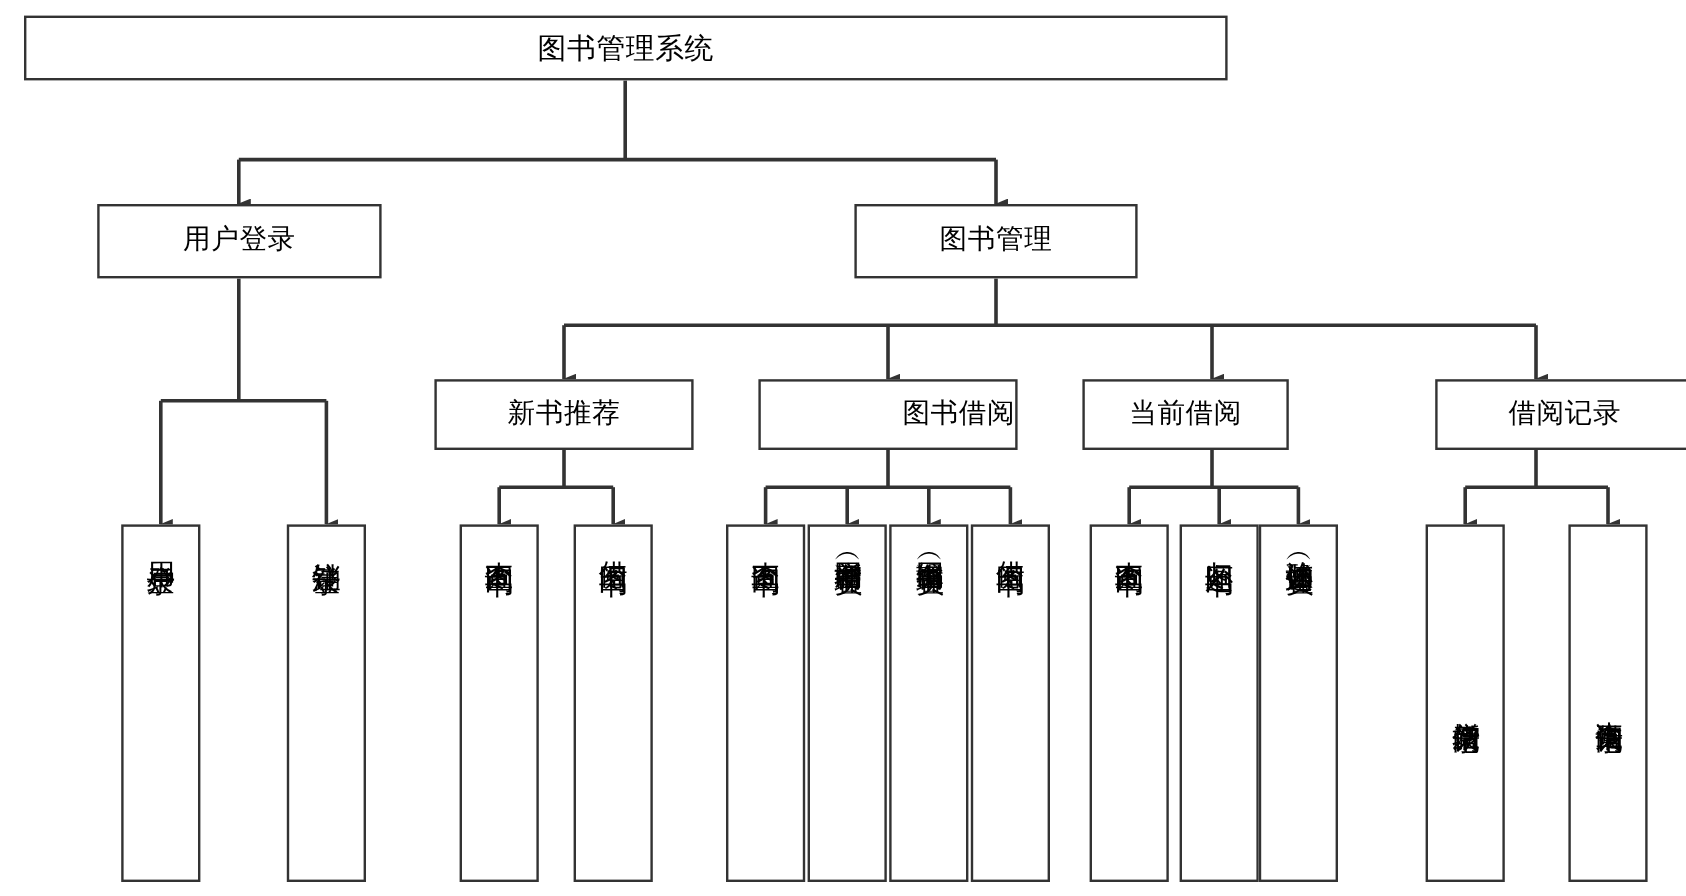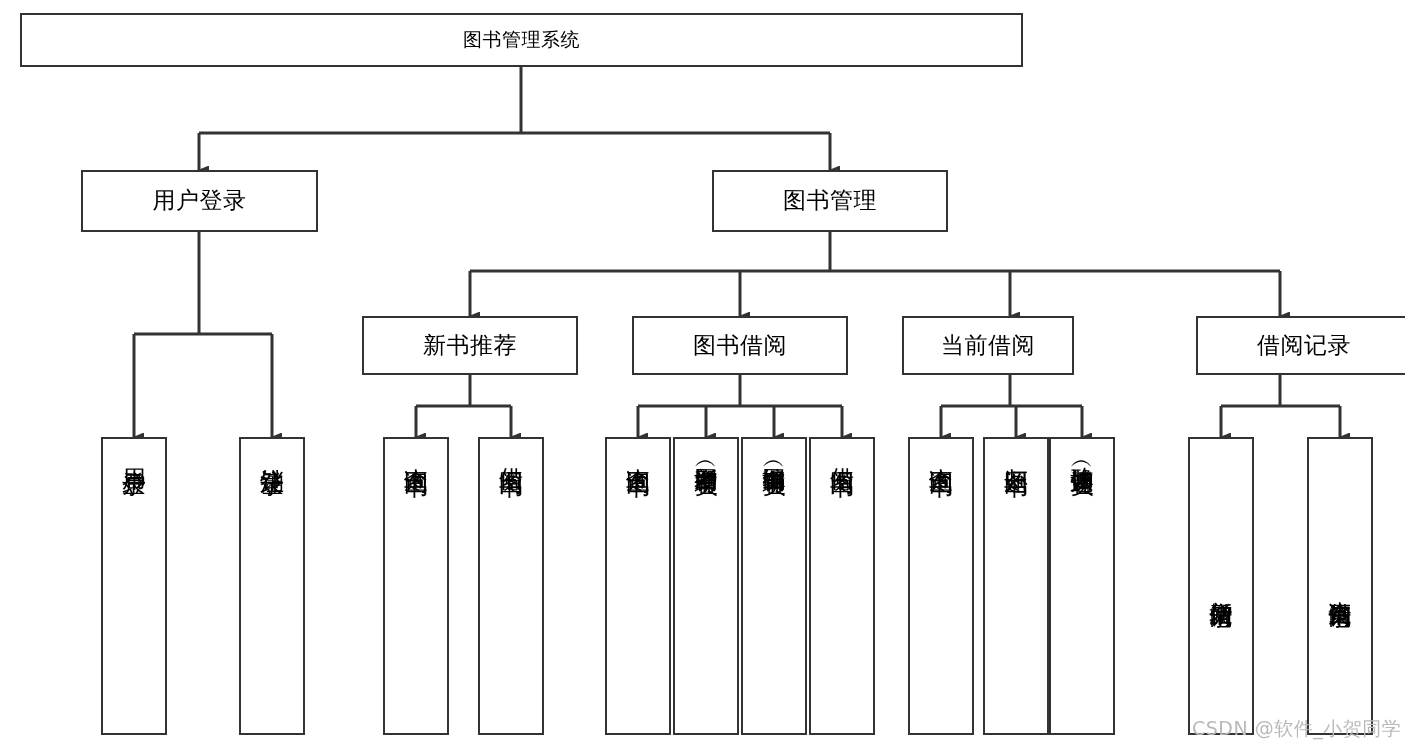--- a/index.html
+++ b/index.html
@@ -41,21 +41,21 @@
     display: block;
     line-height: 1.04;
     letter-spacing: 0.5px;
     white-space: nowrap;
   }
   
   .node.horiz .node-label {
     font-size: 23px;
   }
   .node.root .node-label {
-    font-size: 19px;
+    font-size: 24px;
   }
   
   .node.vert {
     align-items: flex-start;
     justify-content: center;
     padding-top: 10px;
   }
   .node.vert .node-label {
     writing-mode: vertical-rl;
     text-orientation: upright;
@@ -137,21 +137,21 @@
   <div class="node horiz" id="node-l1-0" style="left: 81px; top: 170px; width: 237px; height: 62px;">
     <span class="node-label">用户登录</span>
   </div>
   <div class="node horiz" id="node-l1-1" style="left: 712px; top: 170px; width: 236px; height: 62px;">
     <span class="node-label">图书管理</span>
   </div>
 
   <div class="node horiz" id="node-l2-0" style="left: 362px; top: 316px; width: 216px; height: 59px;">
     <span class="node-label">新书推荐</span>
   </div>
-  <div class="node horiz" id="node-l2-1" style="left: 632px; top: 316px; width: 216px; height: 59px;">
+  <div class="node horiz" id="node-l2-1" style="left: 632px; top: 316px; width: 216px; height: 59px; justify-content: flex-end;">
     <span class="node-label">图书借阅</span>
   </div>
   <div class="node horiz" id="node-l2-2" style="left: 902px; top: 316px; width: 172px; height: 59px;">
     <span class="node-label">当前借阅</span>
   </div>
   <div class="node horiz" id="node-l2-3" style="left: 1172px; top: 316px; width: 216px; height: 59px; margin-left: 24px;">
     <span class="node-label">借阅记录</span>
   </div>
 
   <div class="node vert" id="node-leaf-0" style="left: 101px; top: 437px; width: 66px; height: 298px;">
@@ -187,15 +187,14 @@
   <div class="node vert tall" id="node-leaf-10" style="left: 1049px; top: 437px; width: 66px; height: 298px;">
     <span class="node-label">确认归还（管理员）</span>
   </div>
   <div class="node vert tall center" id="node-leaf-11" style="left: 1188px; top: 437px; width: 66px; height: 298px;">
     <span class="node-label">新增借阅记录</span>
   </div>
   <div class="node vert tall center" id="node-leaf-12" style="left: 1307px; top: 437px; width: 66px; height: 298px;">
     <span class="node-label">查询借阅记录</span>
   </div>
 
-  <div class="watermark" id="watermark" style="left: 1192px; top: 716px; color: rgb(185, 185, 185);">CSDN @软件_小贺同学</div>
 
 </div>
 
 </body></html>

